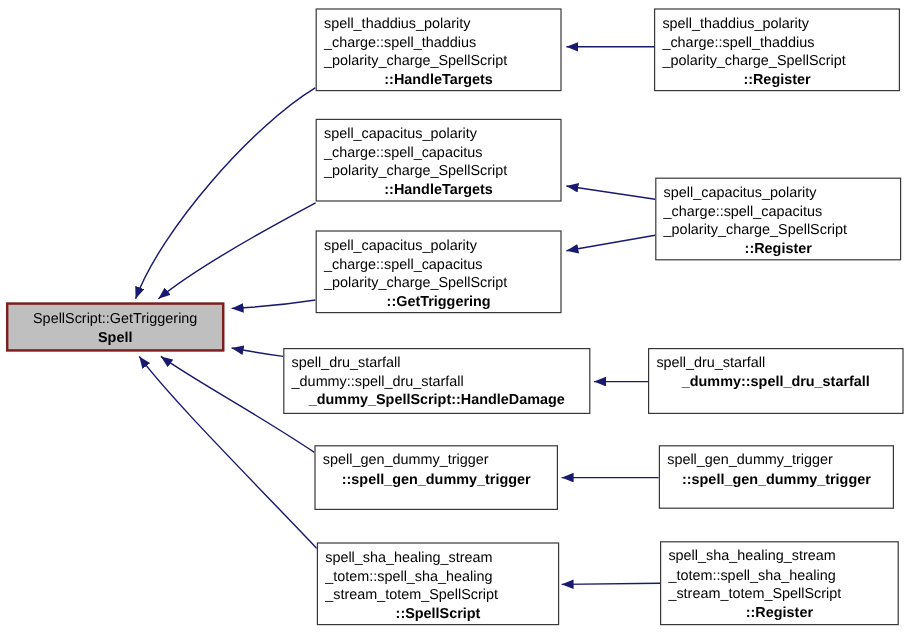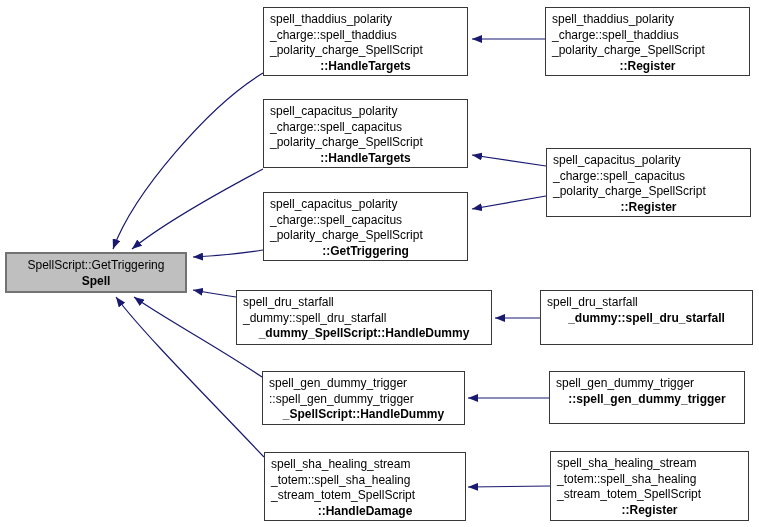--- a/index.html
+++ b/index.html
@@ -20,21 +20,21 @@
     background: #ffffff;
     color: #000000;
     font-size: 12px;
     line-height: 15.5px;
     padding: 4px 6px;
   }
   .node .line { display: block; text-align: left; white-space: nowrap; }
   .node .line:last-child { text-align: center; font-weight: bold; }
   .node.main {
     background: #bfbfbf;
-    border: 2px solid #737373;
+    border: 2px solid #7f1d1d;
     padding-top: 3px;
     line-height: 16px;
   }
   .node.main .line { text-align: center; }
 </style>
 </head>
 <body>
 
 <div id="canvas">
 
@@ -80,34 +80,33 @@
   <div class="node" style="left:263px; top:192px; width:205px; height:69px;">
     <span class="line">spell_capacitus_polarity</span>
     <span class="line">_charge::spell_capacitus</span>
     <span class="line">_polarity_charge_SpellScript</span>
     <span class="line">::GetTriggering</span>
   </div>
 
   <div class="node" style="left:236px; top:290px; width:256px; height:55px;">
     <span class="line">spell_dru_starfall</span>
     <span class="line">_dummy::spell_dru_starfall</span>
-    <span class="line">_dummy_SpellScript::HandleDummy</span>
+    <span class="line">_dummy_SpellScript::HandleDamage</span>
   </div>
 
   <div class="node" style="left:262px; top:371px; width:203px; height:54px;">
     <span class="line">spell_gen_dummy_trigger</span>
     <span class="line">::spell_gen_dummy_trigger</span>
-    <span class="line">_SpellScript::HandleDummy</span>
   </div>
 
   <div class="node" style="left:264px; top:452px; width:202px; height:69px;">
     <span class="line">spell_sha_healing_stream</span>
     <span class="line">_totem::spell_sha_healing</span>
     <span class="line">_stream_totem_SpellScript</span>
-    <span class="line">::HandleDamage</span>
+    <span class="line">::SpellScript</span>
   </div>
 
   <div class="node" style="left:545px; top:7px; width:205px; height:69px;">
     <span class="line">spell_thaddius_polarity</span>
     <span class="line">_charge::spell_thaddius</span>
     <span class="line">_polarity_charge_SpellScript</span>
     <span class="line">::Register</span>
   </div>
 
   <div class="node" style="left:546px; top:148px; width:205px; height:69px;">

